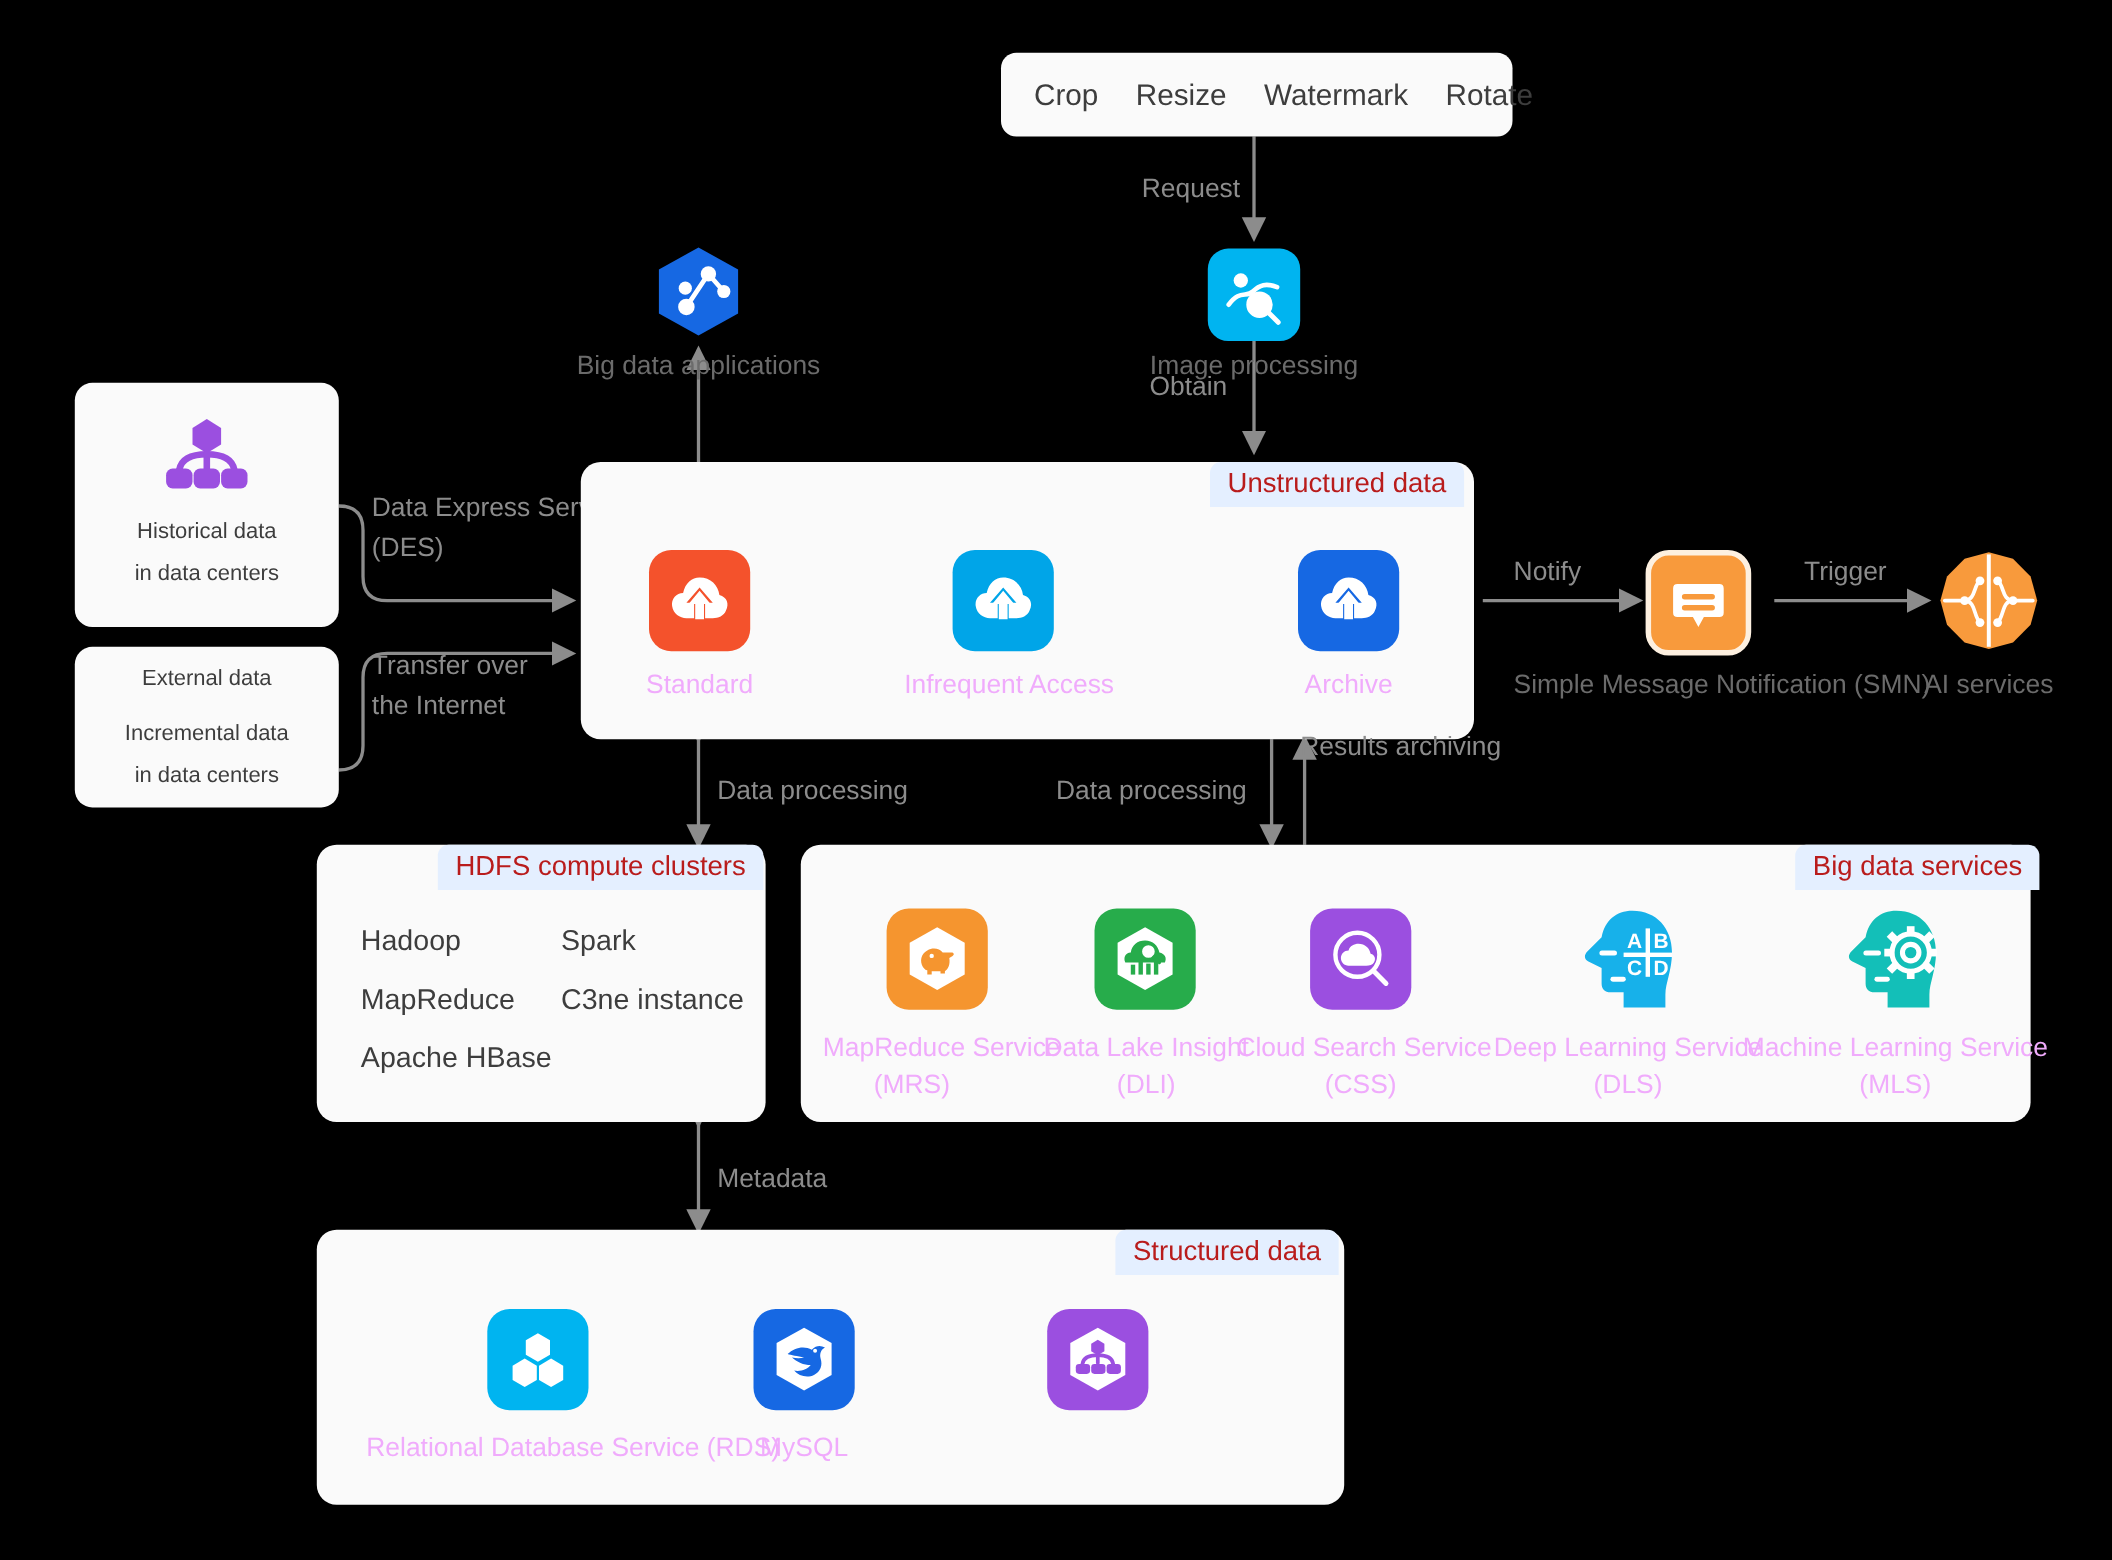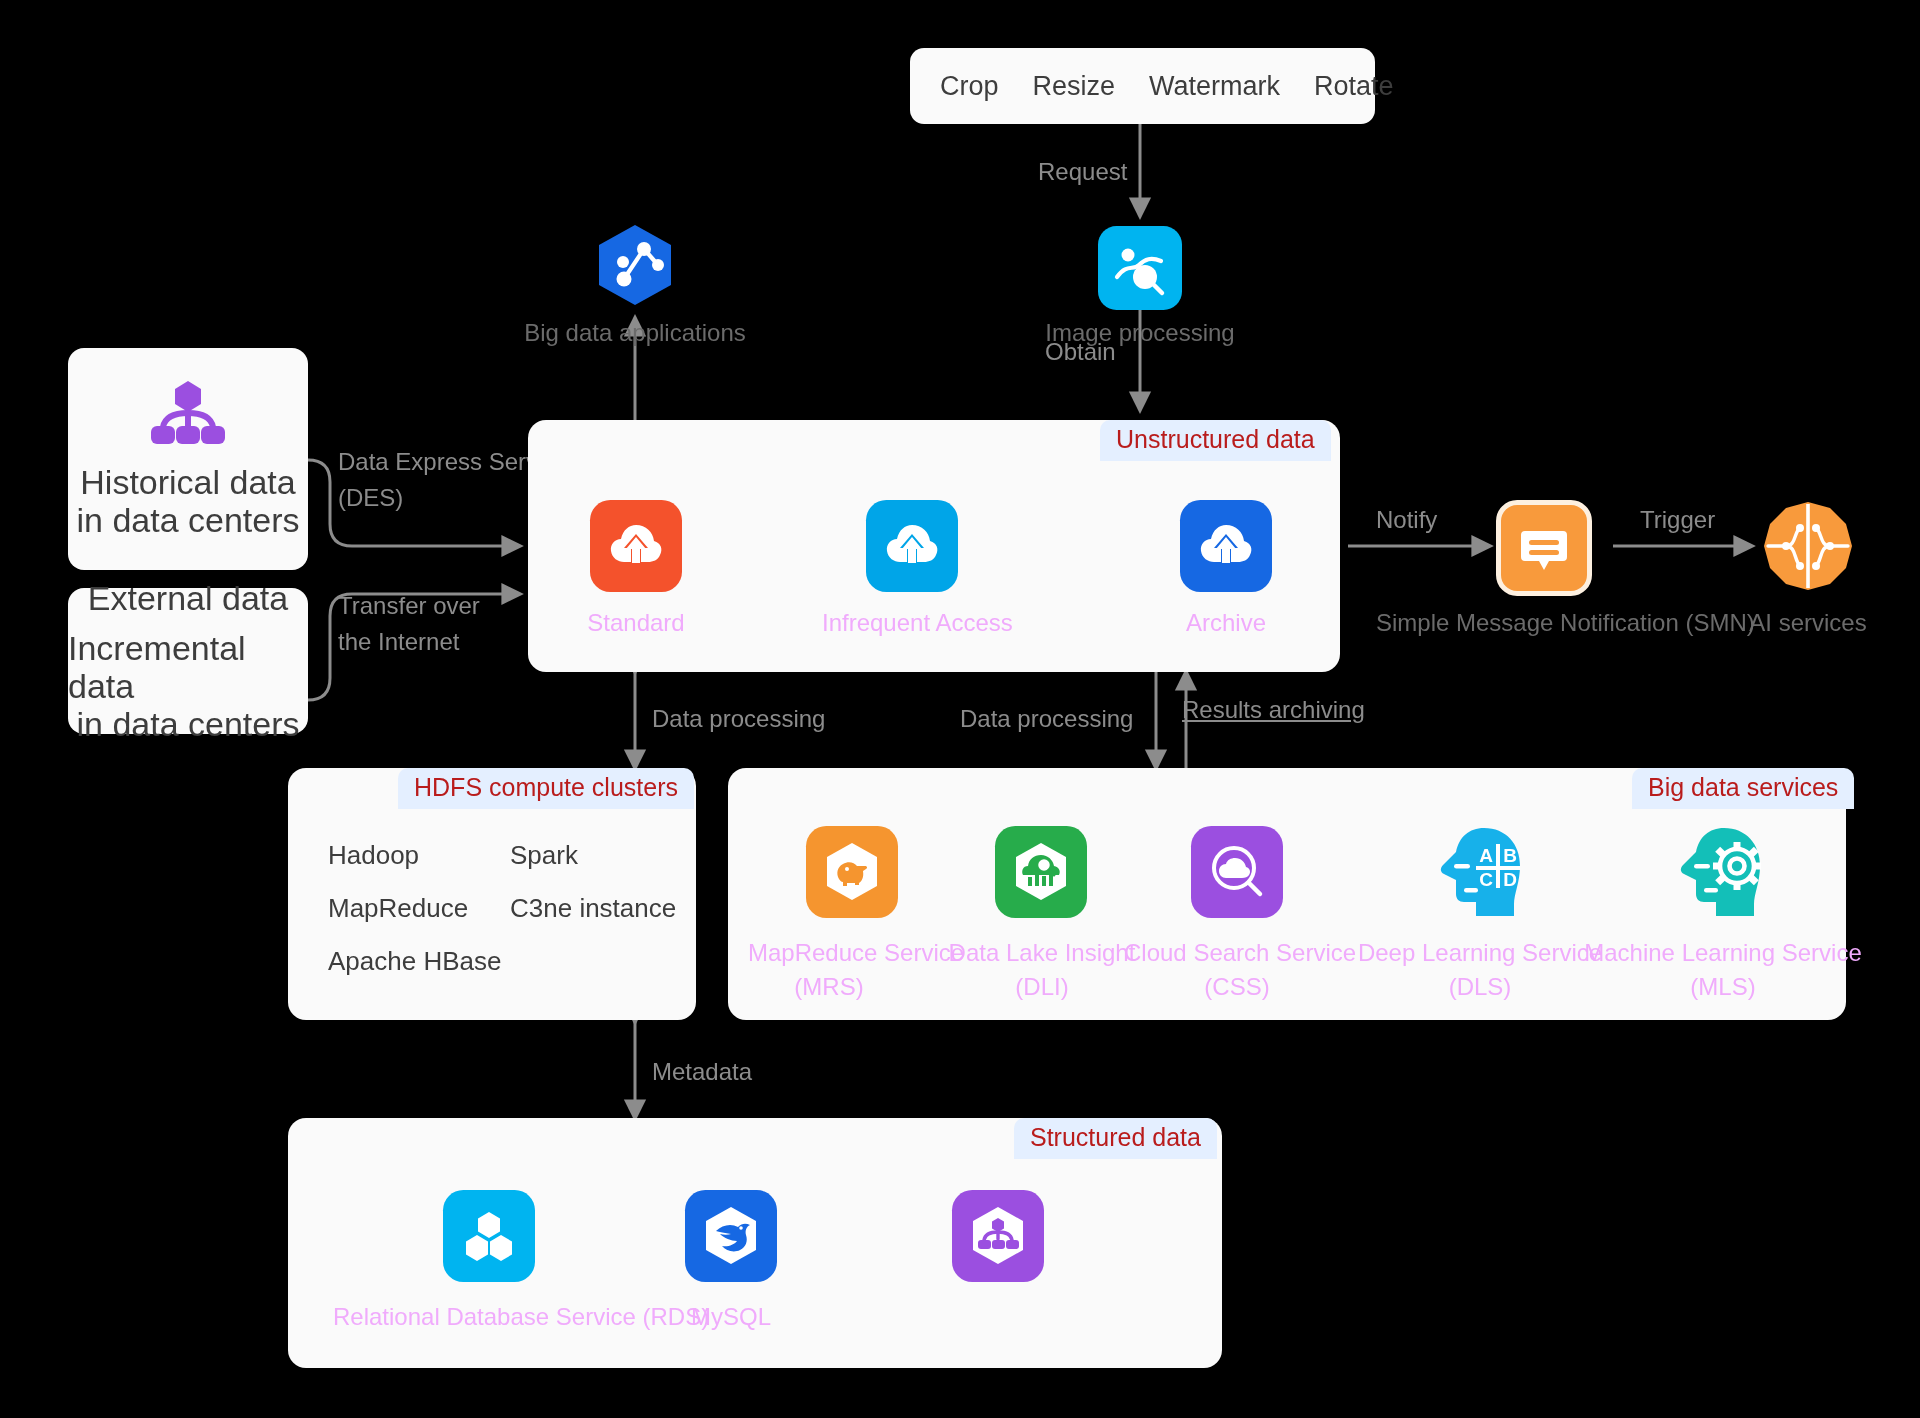--- a/index.html
+++ b/index.html
@@ -17,21 +17,21 @@
     border-radius: 18px;
   }
   .card {
     position:absolute;
     background:#fafafa;
     border-radius: 16px;
     display:flex; flex-direction:column;
     align-items:center; justify-content:center;
     color:#3d3d3d;
   }
-  .card .ln { font-size:34px; line-height:38px; }
+  .card .ln { font-size:20px; line-height:38px;text-align:center; }
 
   .badge {
     position:absolute;
     background:#e4efff;
     color:#b91c1c;
     font-size:25px;
     padding:5px 16px 7px 16px;
     border-radius:10px 10px 0 0;
     white-space:nowrap;
   }
@@ -236,21 +236,21 @@
         <circle cx="40" cy="68" r="4" fill="#fff"></circle>
       <circle cx="70" cy="48" r="4" fill="#fff"></circle>
         <circle cx="56" cy="30" r="4" fill="#fff"></circle>
         <circle cx="56" cy="68" r="4" fill="#fff"></circle>
     </svg>
   </div>
   <div class="nodelabel mut" style="left:1718px; top:608px; width:180px;">AI services</div>
 
   <div class="lbl" style="left:652px; top:705px;">Data processing</div>
   <div class="lbl" style="left:960px; top:705px;">Data processing</div>
-  <div class="lbl" style="left:1182px; top:696px;text-decoration:underline;">Results archiving</div>
+  <div class="lbl" style="left:1182px; top:665px;">Results archiving</div>
 
   <div class="panel" style="left:288px; top:768px; width:408px; height:252px;"></div>
   <div class="badge" style="left:398px; top:768px;">HDFS compute clusters</div>
 
   <div class="hdfs-grid" style="left:328px; top:840px;">
     <div>Hadoop</div>
     <div>Spark</div>
     <div>MapReduce</div>
     <div>C3ne instance</div>
     <div>Apache HBase</div>

